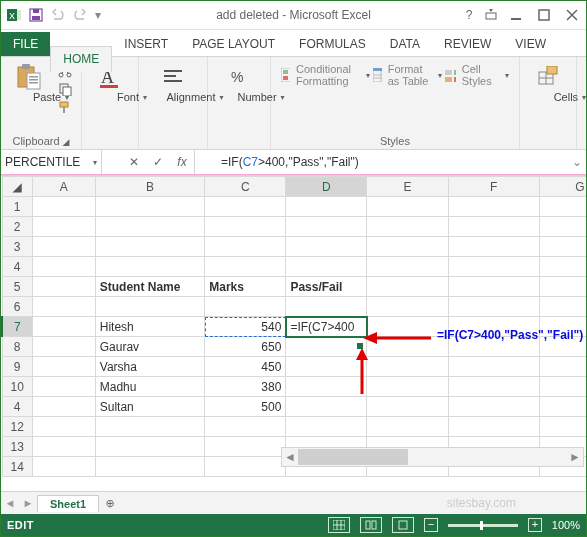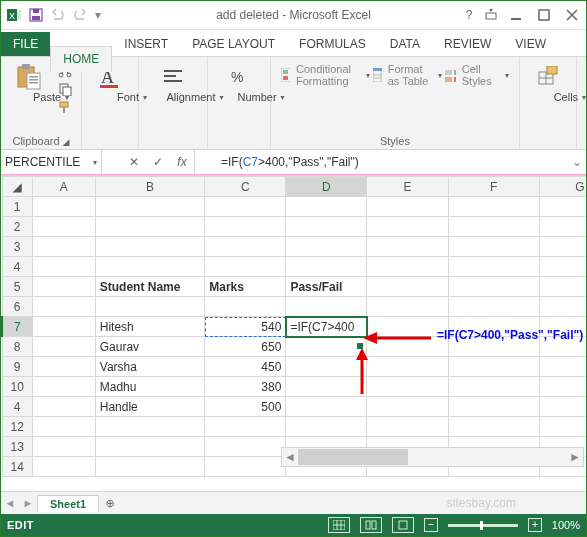--- a/index.html
+++ b/index.html
@@ -464,21 +464,21 @@
             <td>Madhu</td>
             <td class="num">380</td>
             <td></td>
             <td></td>
             <td></td>
             <td></td>
           </tr>
       <tr>
             <td class="rowh">4</td>
             <td></td>
-            <td>Handle</td>
+            <td>Sultan</td>
             <td class="num">500</td>
             <td></td>
             <td></td>
             <td></td>
             <td></td>
           </tr>
       <tr>
             <td class="rowh">12</td>
             <td></td>
             <td></td>

